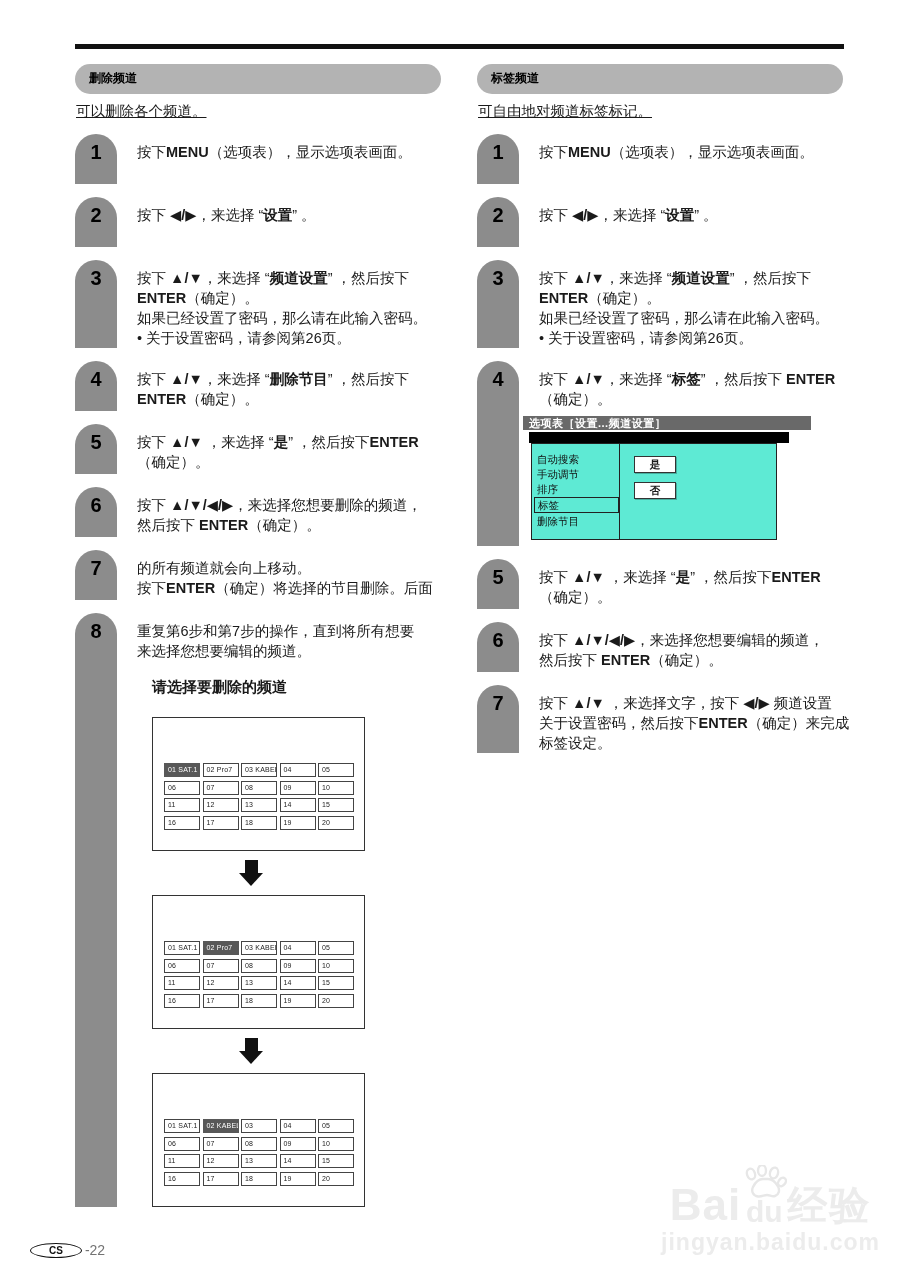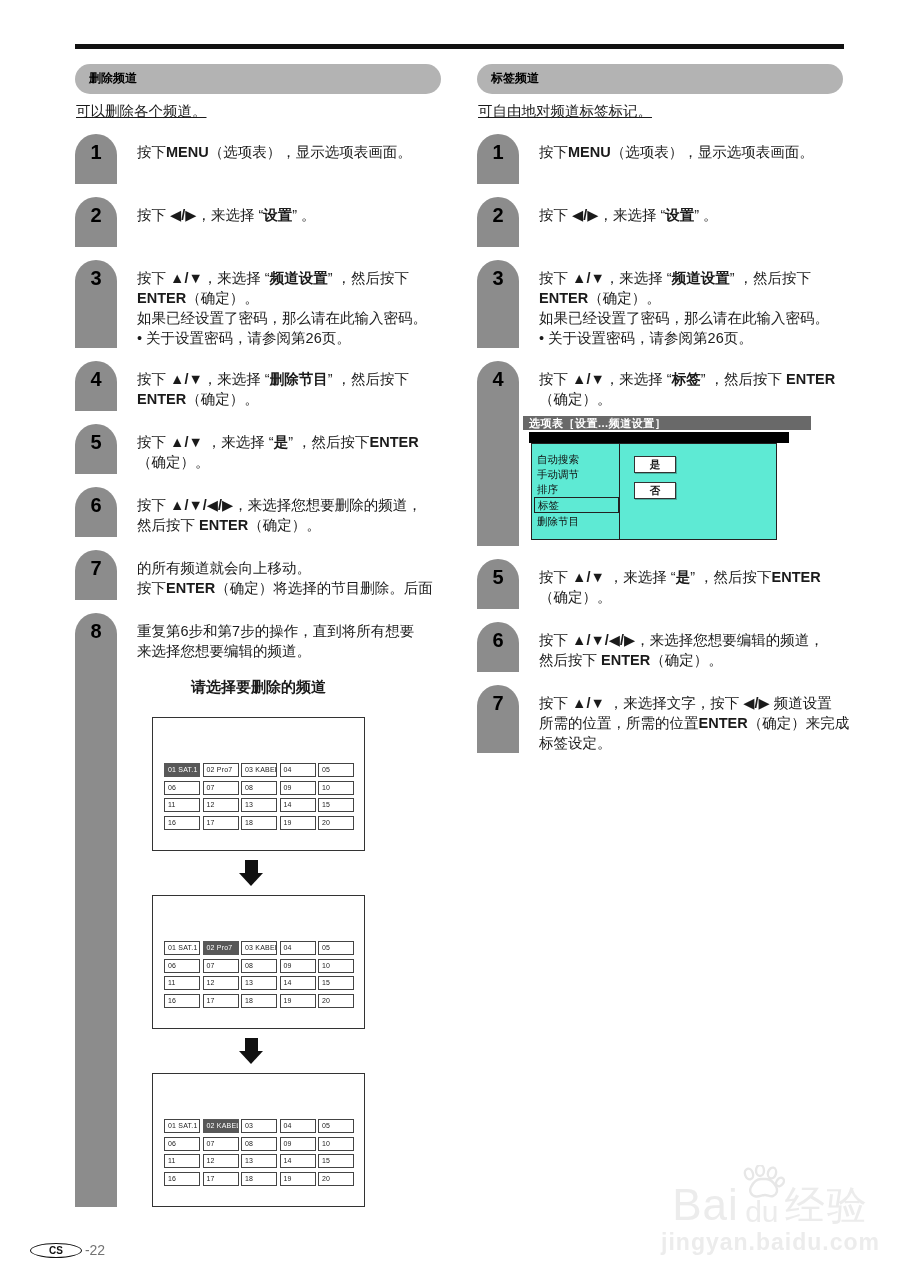--- a/index.html
+++ b/index.html
@@ -23,21 +23,21 @@
   .steps { }
   .step { display:flex; align-items:stretch; margin-bottom:13px; }
   .tab {
     flex:0 0 42px; min-height:50px; background:#8c8c8c;
     border-radius:21px 21px 0 0;
   }
   .num { margin-top:7px; text-align:center; font-weight:bold; font-size:20px; color:#000; }
   .step-body { margin-left:20px; padding-top:8px; font-size:14.5px; line-height:20px; }
   .bseg { font-weight:bold; }
   .step-line { white-space:nowrap; }
-  .grid-caption { font-weight:bold; font-size:15px; width:213px; margin:16px 0 20px 15px; text-align:center; }
+  .grid-caption { font-weight:bold; font-size:15px; width:213px; margin:16px 0 20px 15px; text-align:left; }
   .channel-grid {
     width:213px; height:134px; border:1px solid #333; background:#fff;
     margin-left:15px; padding:45px 10px 0 11px;
   }
   .grid-row { display:flex; gap:2.5px; margin-bottom:3.5px; }
   .grid-cell {
     flex:1 1 0; height:14px; border:1px solid #444; background:#fff;
     font-size:7px; line-height:12px; padding-left:3px; color:#222;
     white-space:nowrap; overflow:hidden; letter-spacing:.2px;
   }
@@ -60,21 +60,21 @@
     font-size:10.5px; font-weight:bold; text-align:center; line-height:15px;
     box-shadow:1px 1px 0 rgba(0,0,0,.25); }
   
   .footer { position:absolute; left:30px; bottom:22px; display:flex; align-items:center; gap:3px; }
   .cs-oval { border:1.5px solid #111; border-radius:50%; font-size:10px; font-weight:bold;
     padding:0 18px; line-height:13px; color:#111; }
   .pagenum { font-size:14px; font-weight:normal; color:#737373; }
   
   .watermark { position:absolute; right:24px; bottom:24px; color:#ececec; text-align:center;
     user-select:none; pointer-events:none; }
-  .wm-row { display:flex; align-items:flex-end; justify-content:center; gap:0; font-weight:normal; }
+  .wm-row { display:flex; align-items:flex-end; justify-content:center; gap:0; font-weight:bold; }
   .wm-bai { font-size:44px; line-height:40px; letter-spacing:1px; }
   .wm-du-wrap { display:flex; flex-direction:column; align-items:center; }
   .wm-du { font-size:30px; line-height:26px; }
   .wm-cn { font-size:40px; line-height:40px; letter-spacing:2px; }
   .wm-url { font-size:23px; font-weight:bold; margin-top:4px; letter-spacing:1px; }
 </style>
 </head>
 <body>
 
 <div class="page">
@@ -332,21 +332,21 @@
                 <div class="step-line"><span>按下 </span><span class="bseg">▲/▼/◀/▶</span><span>，来选择您想要编辑的频道，</span></div>
                 <div class="step-line"><span>然后按下 </span><span class="bseg">ENTER</span><span>（确定）。</span></div>
               </div>
             </div>
             <div class="step">
               <div class="tab">
                 <div class="num">7</div>
               </div>
               <div class="step-body">
                 <div class="step-line"><span>按下 </span><span class="bseg">▲/▼</span><span> ，来选择文字，按下 </span><span class="bseg">◀/▶</span><span> 频道设置</span></div>
-                <div class="step-line"><span>所需的位置，所需的位置</span><span class="bseg">ENTER</span><span>（确定）来完成</span></div>
+                <div class="step-line"><span>关于设置密码，然后按下</span><span class="bseg">ENTER</span><span>（确定）来完成</span></div>
                 <div class="step-line"><span>标签设定。</span></div>
               </div>
             </div>
           </div>
       </div>
     </div>
   </div>
 
   <div class="footer">
     <span class="cs-oval">CS</span>

